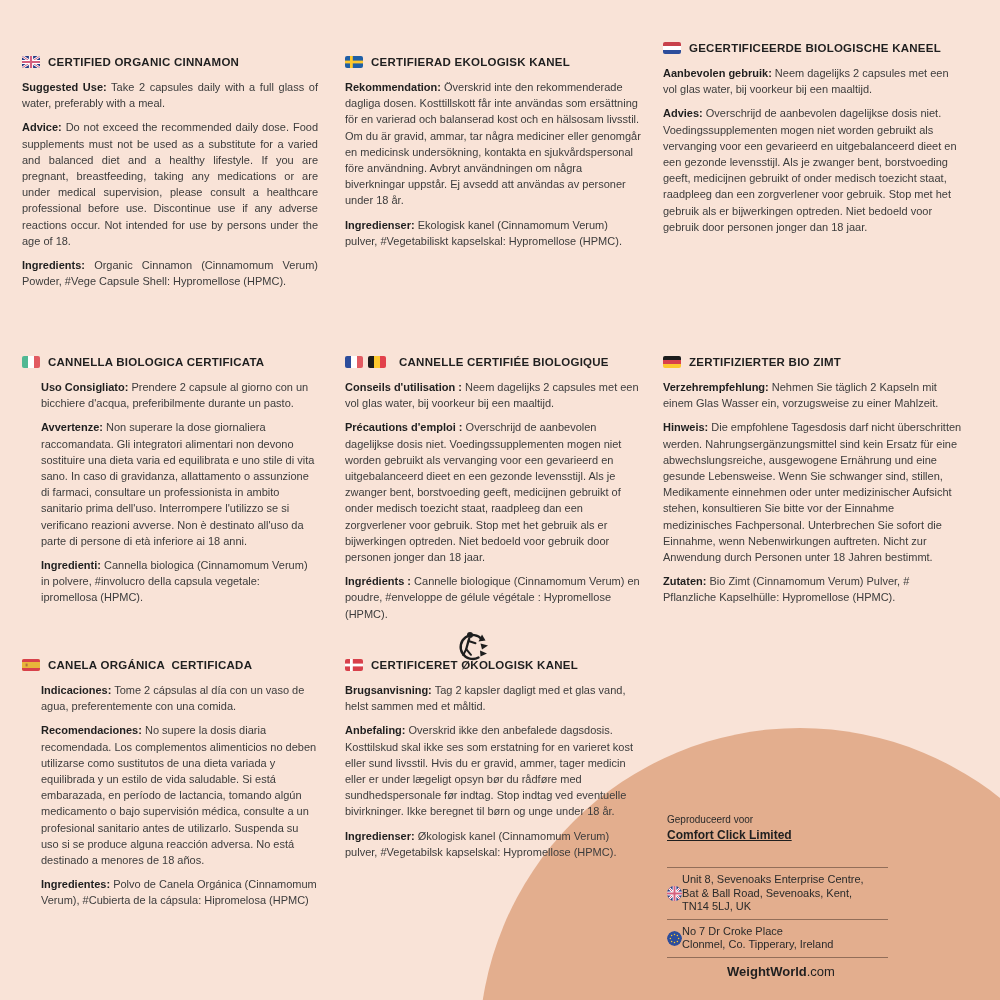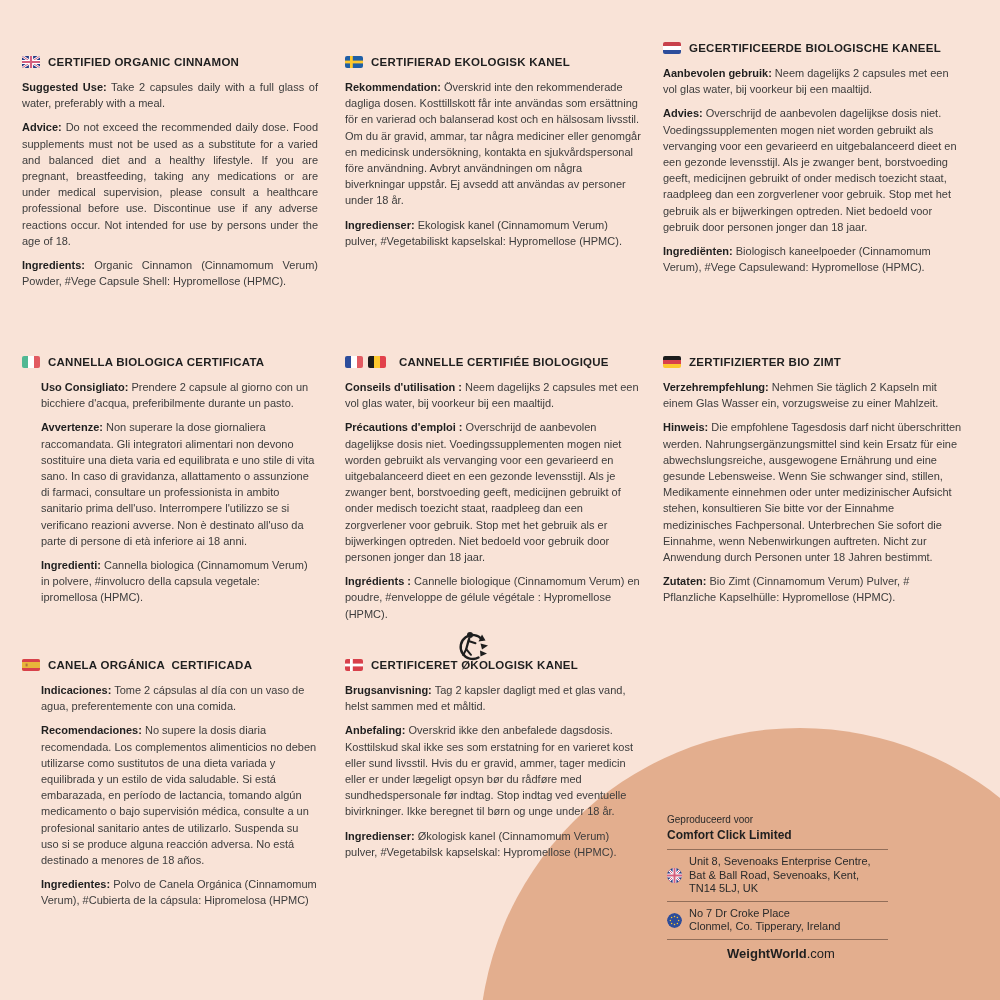--- a/index.html
+++ b/index.html
@@ -59,23 +59,23 @@
     display:block;
   }
   #footer{
     position:absolute;
     left:667px;top:812px;
     width:228px;
     z-index:1;
     color:#1f1f1f;
   }
   .f-produced{font-size:10px;line-height:15px;color:#2a2a2a;}
-  .f-company{font-size:12px;font-weight:bold;line-height:16px;margin-bottom:6px;}
+  .f-company{font-size:12px;font-weight:bold;line-height:16px;margin-bottom:24px;text-decoration:underline;}
   .f-divider{border:none;border-top:1px solid rgba(80,58,45,.55);margin:5px 0;width:221px;}
-  .f-row{display:flex;gap:7px;align-items:center;}
+  .f-row{display:flex;align-items:center;}
   .f-icon{flex:0 0 auto;width:15px;height:15px;border-radius:50%;overflow:hidden;display:block;}
   .f-lines{font-size:11px;line-height:13.5px;color:#2a2a2a;}
   .f-brand{font-size:13px;margin-top:6px;color:#1f1f1f;text-align:center;}
   .f-brand b{font-weight:bold;}
 </style>
 </head>
 <body>
 
 <div id="canvas">
 
@@ -114,21 +114,20 @@
     <div class="s-head">
       <svg class="flag" viewBox="0 0 18 12" preserveAspectRatio="none">
           <rect width="18" height="4" fill="#c8414b"></rect>
           <rect y="4" width="18" height="4" fill="#ffffff"></rect>
           <rect y="8" width="18" height="4" fill="#2d4d9b"></rect>
         </svg>
       <span class="s-title">GECERTIFICEERDE BIOLOGISCHE KANEEL</span>
     </div>
     <p><b>Aanbevolen gebruik:</b><span> Neem dagelijks 2 capsules met een vol glas water, bij voorkeur bij een maaltijd.</span></p>
     <p><b>Advies:</b><span> Overschrijd de aanbevolen dagelijkse dosis niet. Voedingssupplementen mogen niet worden gebruikt als vervanging voor een gevarieerd en uitgebalanceerd dieet en een gezonde levensstijl. Als je zwanger bent, borstvoeding geeft, medicijnen gebruikt of onder medisch toezicht staat, raadpleeg dan een zorgverlener voor gebruik. Stop met het gebruik als er bijwerkingen optreden. Niet bedoeld voor gebruik door personen jonger dan 18 jaar.</span></p>
-    <p><b>Ingrediënten:</b><span> Biologisch kaneelpoeder (Cinnamomum Verum), #Vege Capsulewand: Hypromellose (HPMC).</span></p>
   </div>
 
   <div class="section indent" style="left:22px;top:356px;">
     <div class="s-head">
       <svg class="flag" viewBox="0 0 18 12" preserveAspectRatio="none">
           <rect width="6" height="12" fill="#51b893"></rect>
           <rect x="6" width="6" height="12" fill="#ffffff"></rect>
           <rect x="12" width="6" height="12" fill="#e25b62"></rect>
         </svg>
       <span class="s-title">CANNELLA BIOLOGICA CERTIFICATA</span>

